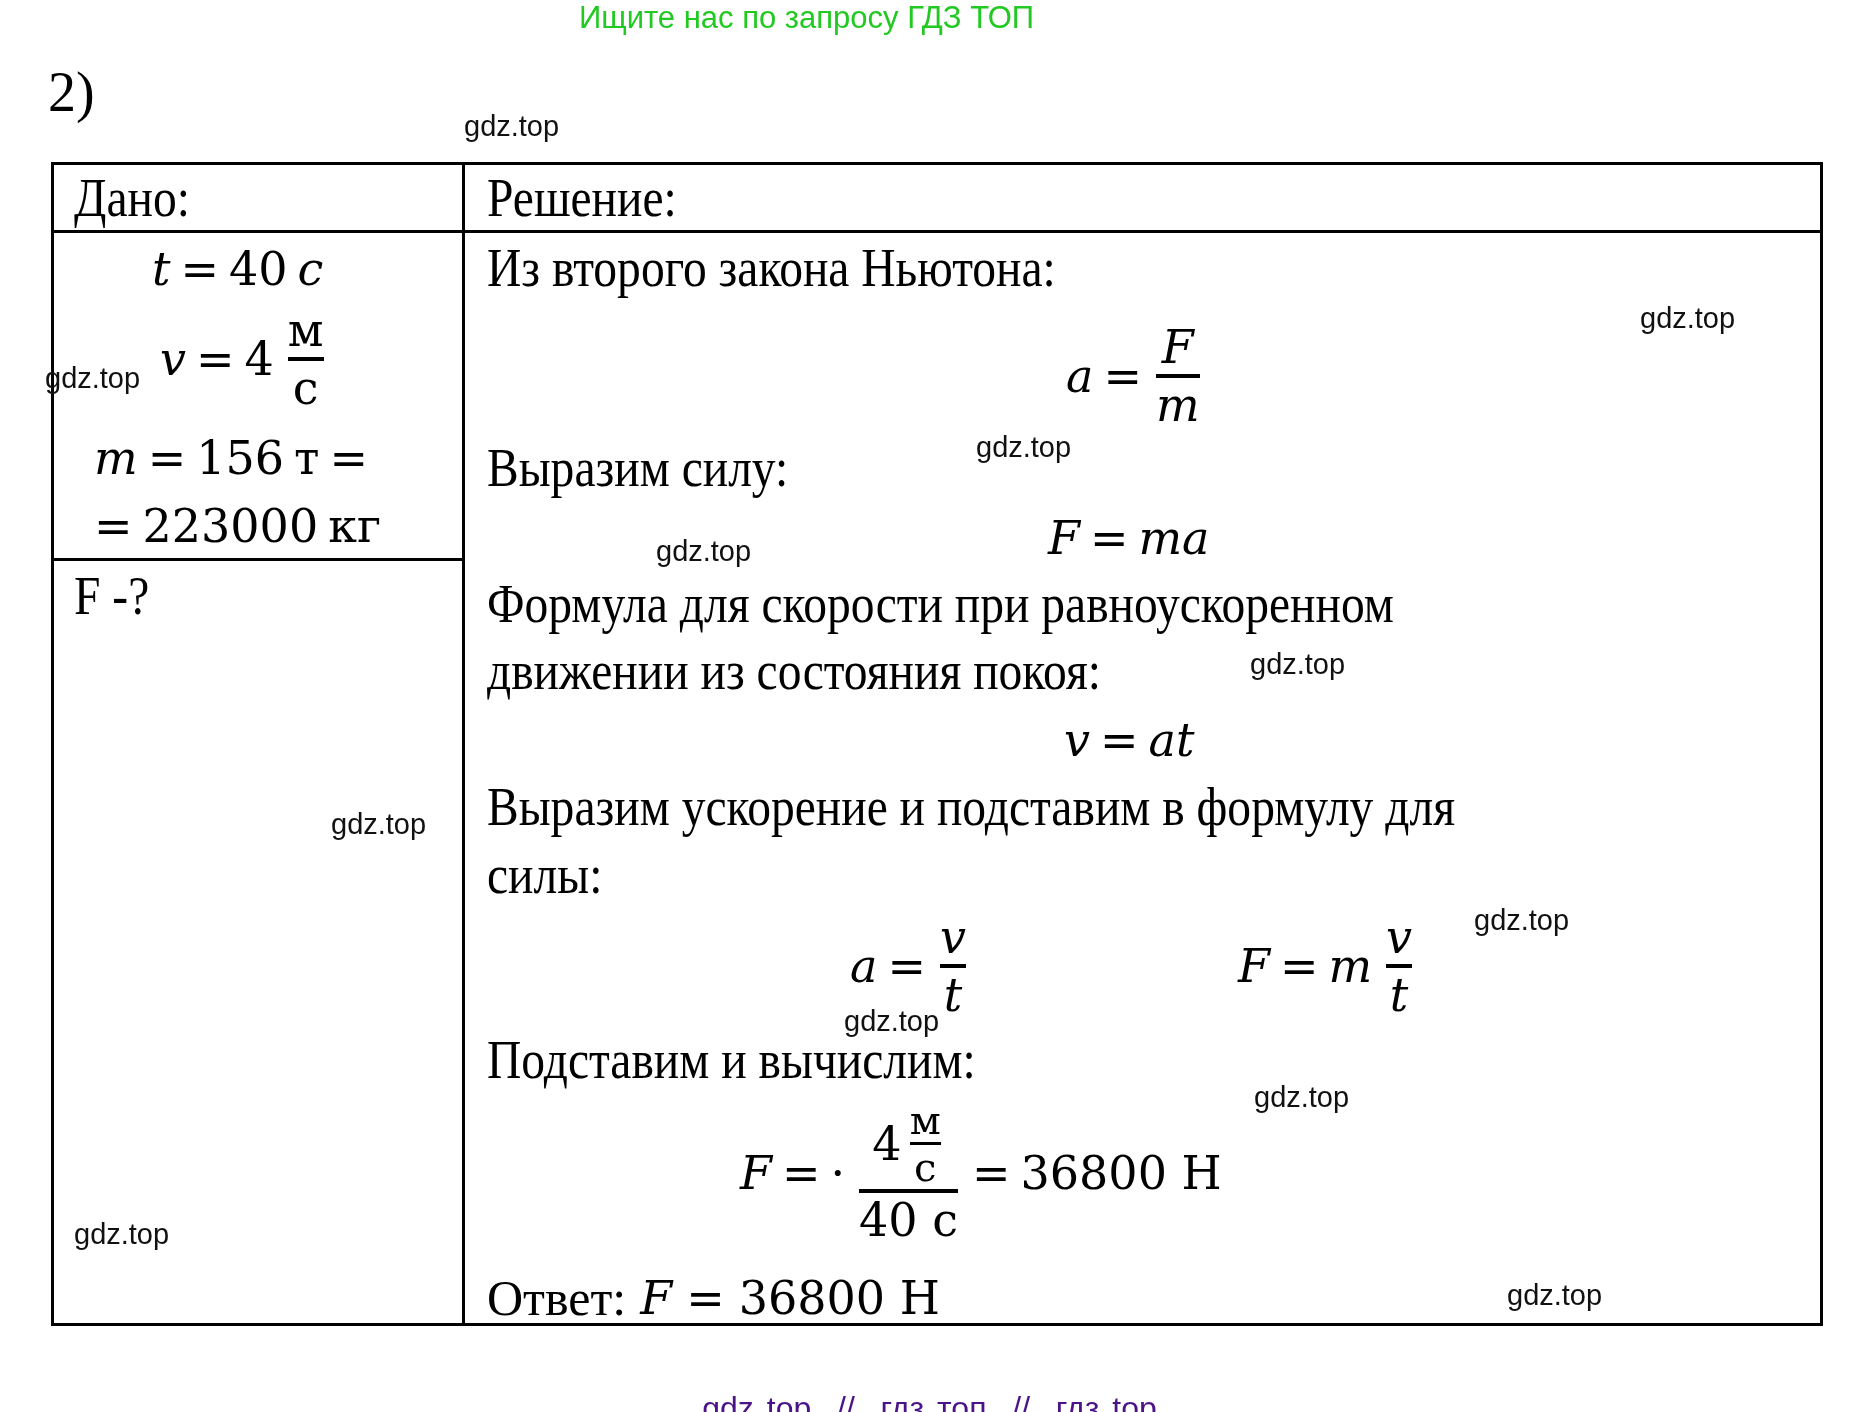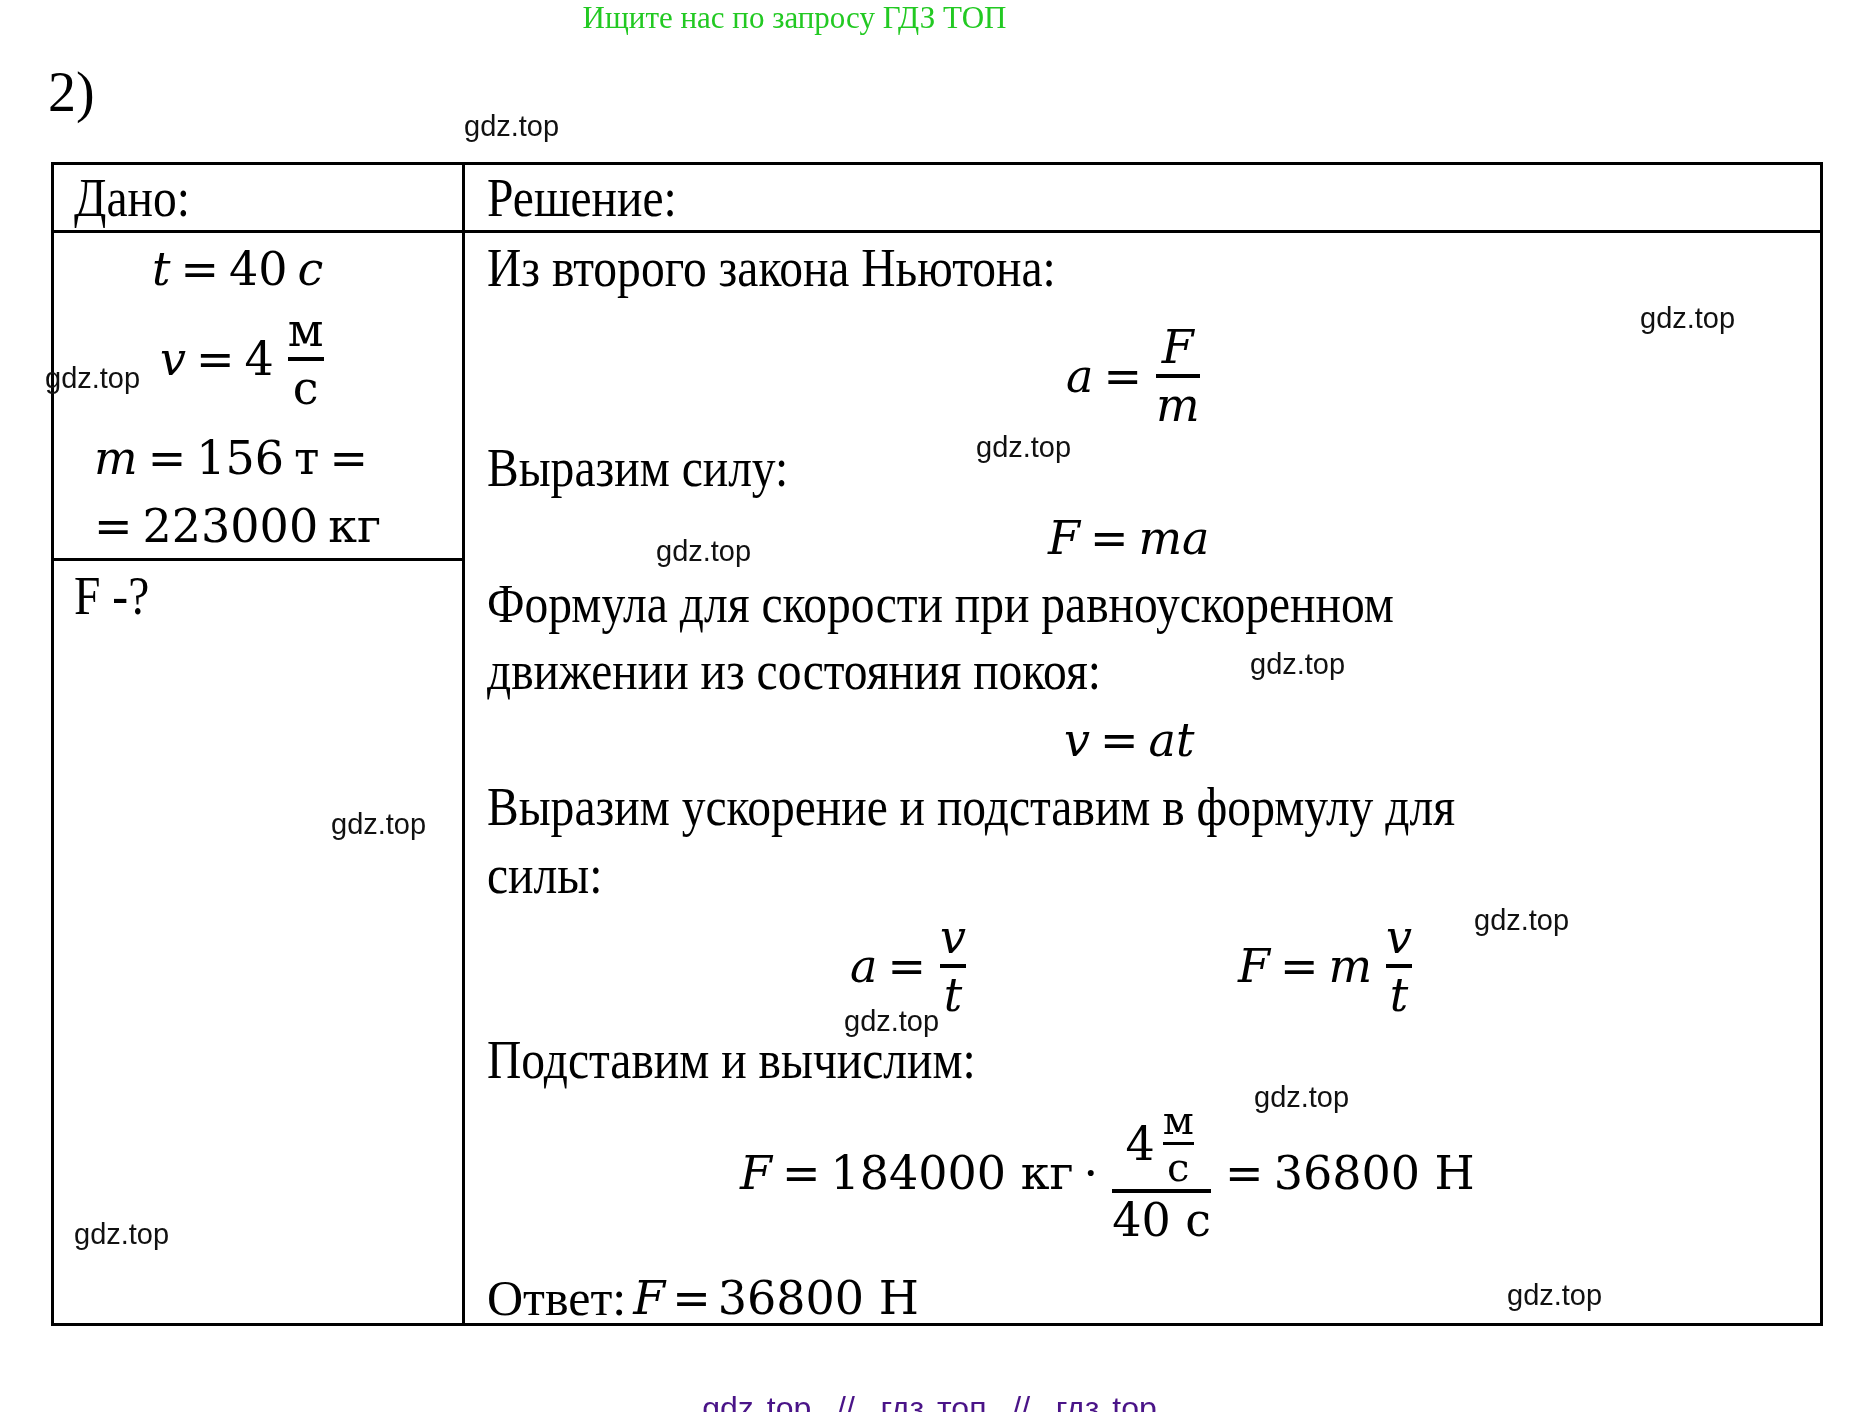--- a/index.html
+++ b/index.html
@@ -1,18 +1,18 @@
 <!DOCTYPE html>
 <html><head>
 <meta charset="utf-8">
 <style>
   html, body { margin: 0; padding: 0; background: #ffffff; }
   body { width: 1859px; height: 1412px; position: relative; overflow: hidden; font-family: "Liberation Serif", serif; color: #000; }
   .abs { position: absolute; white-space: nowrap; }
-  .promo { left: 4px; width: 1581px; top: 0; text-align: center; font-family: Liberation Serif, serif; font-size: 31px; color: #22c922; line-height: 36px; }
+  .promo { left: 16px; width: 1581px; top: 0; text-align: center; font-family: Liberation Sans, sans-serif; font-size: 31px; color: #22c922; line-height: 36px; }
   .footer { left: 0; width: 1859px; top: 1374px; text-align: center; font-family: "Liberation Sans", sans-serif; font-size: 32px; color: #4a1488; line-height: 36px; word-spacing: 4px; }
   .num { left: 48px; top: 62px; font-size: 56px; line-height: 60px; font-family: "Liberation Serif", serif; }
   .wm { font-family: Liberation Sans, sans-serif; font-size: 29px; color: #111; line-height: 32px; }
   .grid { position: absolute; border: 3px solid #000; box-sizing: border-box; }
   .vline { position: absolute; width: 3px; background: #000; }
   .hline { position: absolute; height: 3px; background: #000; }
   .txt { font-family: "Liberation Serif", serif; font-size: 54px; line-height: 60px; transform-origin: left top; transform: scaleX(0.88); }
   .math { font-family: "DejaVu Serif", serif; font-size: 46px; line-height: 52px; }
   .math i { font-style: italic; }
   .frac { display: inline-flex; flex-direction: column; align-items: center; vertical-align: middle; margin: 0 4px; }
@@ -105,38 +105,37 @@
   <span class="frac">
     <i class="n">v</i>
     <span class="bar"></span>
     <i class="d">t</i>
   </span>
 </div>
 <div class="abs txt" style="left:487px; top:1030px;">Подставим и вычислим:</div>
 <div class="abs math mathline" style="left:740px; top:1100px;">
   <i>F</i>
   <span>=</span>
-  <span>184000 кг</span>
   <span>·</span>
   <span class="frac">
     <span class="n mathline" style="gap:4px;">
       <span>4</span>
       <span class="frac" style="font-size:40px;">
         <span class="n" style="line-height:40px;">м</span>
         <span class="bar" style="height:3px;"></span>
         <span class="d" style="line-height:40px;">с</span>
       </span>
     </span>
     <span class="bar"></span>
     <span class="d">40 с</span>
   </span>
   <span>=</span>
   <span>36800 Н</span>
 </div>
-<div class="abs mathline" style="left:487px; top:1268px; gap:7px;">
+<div class="abs mathline" style="left:487px; top:1268px; gap:14px;">
   <span class="txt" style="transform:none; font-size:50px;">Ответ:</span>
   <i class="math">F</i>
   <span class="math">=</span>
   <span class="math">36800 Н</span>
 </div>
 
 <div class="abs wm" style="left:464px; top:110px;">gdz.top</div>
 <div class="abs wm" style="left:1640px; top:302px;">gdz.top</div>
 <div class="abs wm" style="left:45px; top:362px;">gdz.top</div>
 <div class="abs wm" style="left:976px; top:431px;">gdz.top</div>

